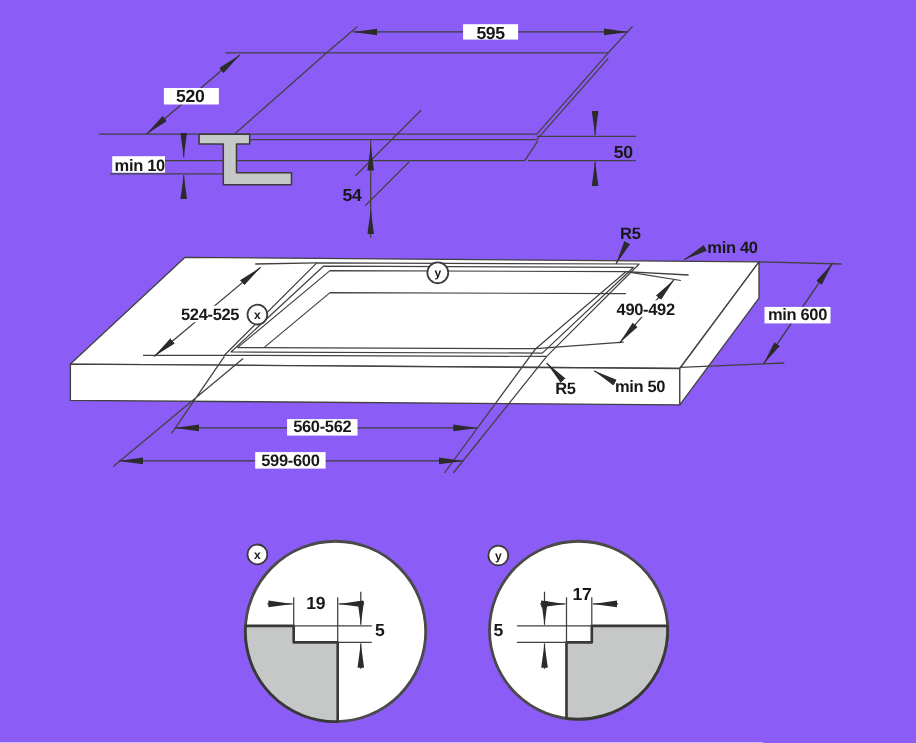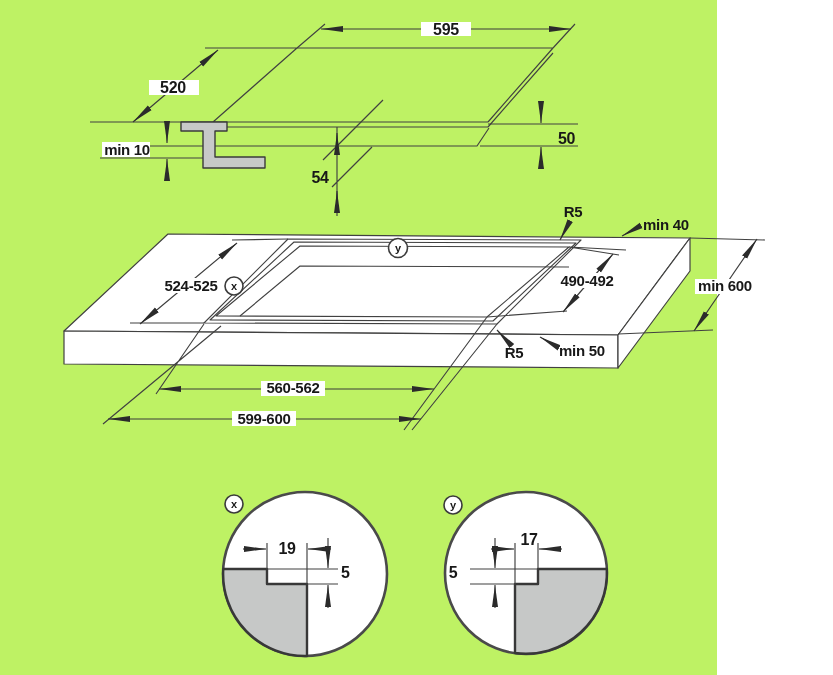--- a/index.html
+++ b/index.html
@@ -1,16 +1,16 @@
 <!DOCTYPE html>
 <html><head>
 <meta charset="utf-8">
 <style>
   html,body{margin:0;padding:0;background:#ffffff;}
-  .stage{width:717px;height:675px;position:relative;background:#bef264;}
+  .stage{width:833px;height:675px;position:relative;background:#8b5cf6;}
   svg{display:block;}
   .ln{fill:none;stroke:#414141;stroke-width:1.15;stroke-linejoin:round;stroke-linecap:butt;}
   .face{fill:#ffffff;stroke:#414141;stroke-width:1.2;stroke-linejoin:round;}
   .cut{fill:none;stroke:#414141;stroke-width:1.1;stroke-linejoin:round;}
   .dim{fill:none;stroke:#3b3b3b;stroke-width:1.15;}
   .gray{fill:#c7c9c8;stroke:#3b3b3b;stroke-width:1.4;stroke-linejoin:round;}
   .graythick{fill:#c6c8c7;stroke:#383838;stroke-width:2.4;stroke-linejoin:round;}
   .bigcircle{fill:#ffffff;stroke:#4a4a4a;stroke-width:2.6;}
   .mark{fill:#ffffff;stroke:#3b3b3b;stroke-width:1.6;}
   .bg{fill:#ffffff;}

